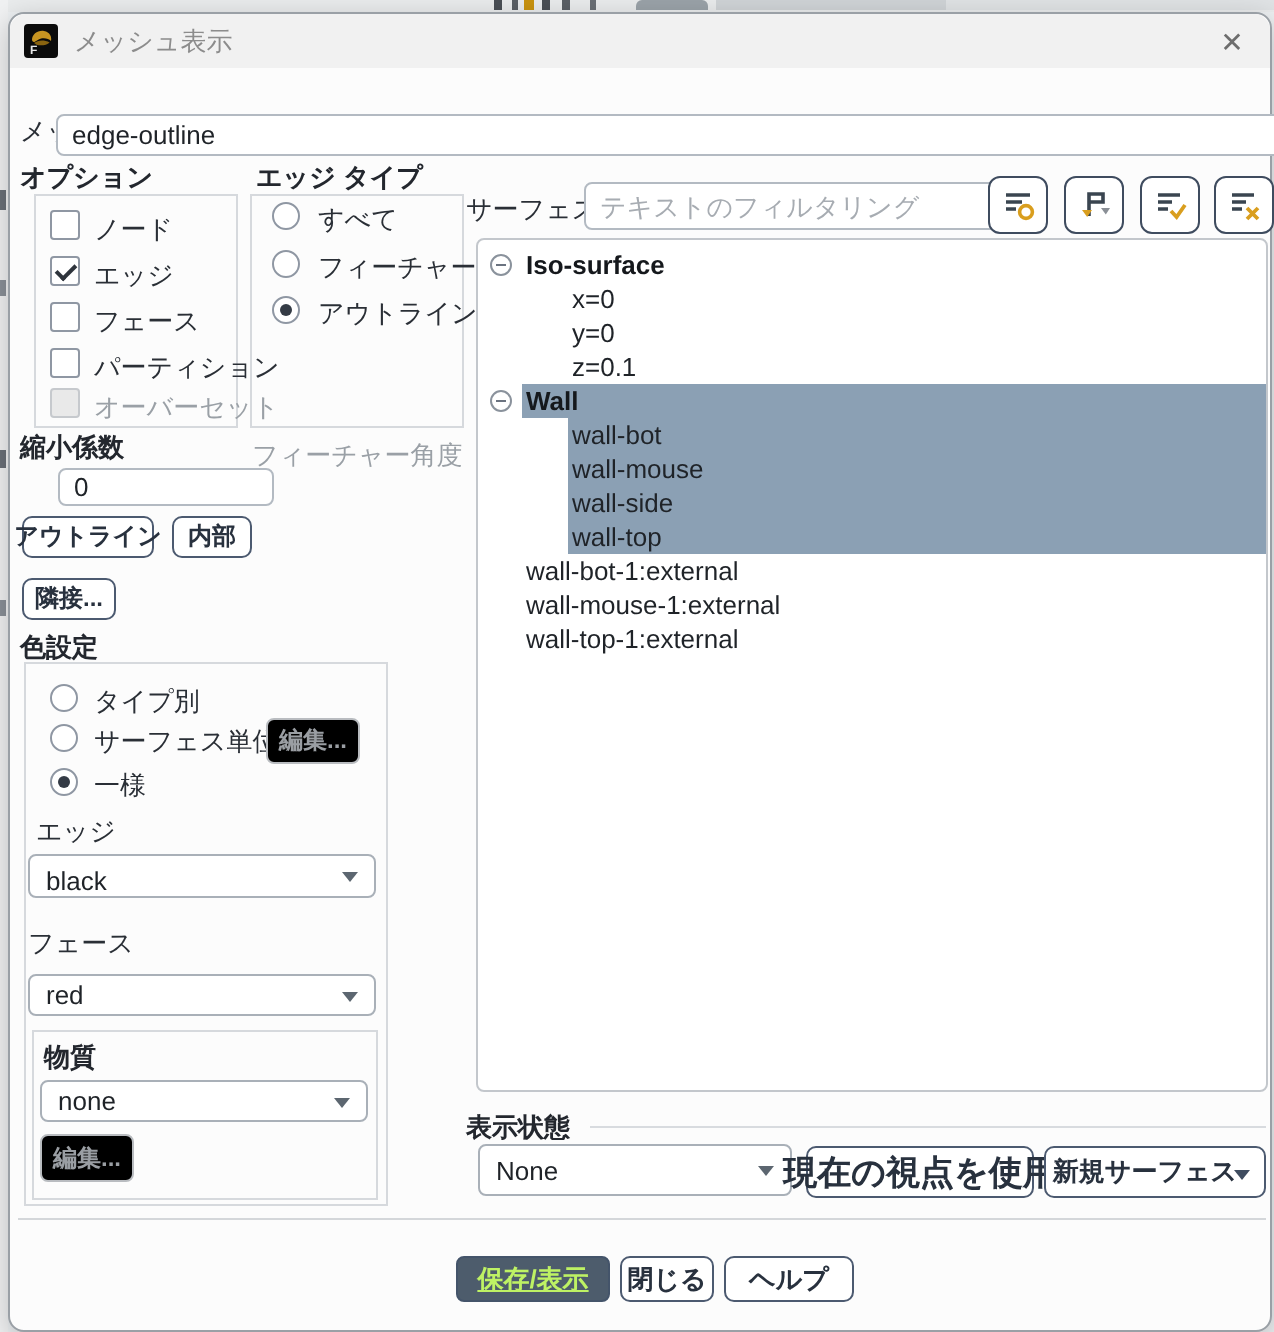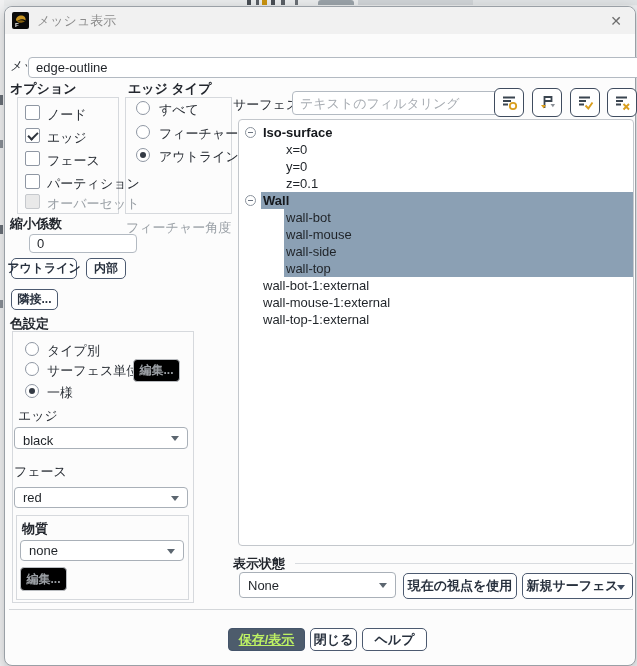--- a/index.html
+++ b/index.html
@@ -258,21 +258,21 @@
     <span class="arrow"></span>
   </div>
   <div class="btn disabled" style="left:15px;top:560px;width:47px;height:24px;">編集...</div>
 
   <div class="lbl bold" style="left:228px;top:548px;">表示状態</div>
   <div class="hline" style="left:290px;top:556px;width:338px;"></div>
   <div class="combo" style="left:234px;top:565px;width:157px;height:26px;">
     <span>None</span>
     <span class="arrow"></span>
   </div>
-  <div class="btn" style="left:398px;top:566px;width:114px;height:26px;font-size:13px;">現在の視点を使用</div>
+  <div class="btn" style="left:398px;top:566px;width:114px;height:26px;font-size:17px;">現在の視点を使用</div>
   <div class="btn" style="left:517px;top:566px;width:111px;height:26px;font-size:13px;padding-right:10px;">
     <span>新規サーフェス</span>
     <span class="newsurf-arrow"></span>
   </div>
 
   <div class="hline" style="left:4px;top:602px;width:624px;background:#d4d7da;"></div>
   <div class="btn primary" style="left:223px;top:621px;width:77px;height:23px;font-size:13px;">保存/表示</div>
   <div class="btn" style="left:305px;top:621px;width:47px;height:23px;font-size:13px;">閉じる</div>
   <div class="btn" style="left:357px;top:621px;width:65px;height:23px;font-size:13px;">ヘルプ</div>
 </div>

